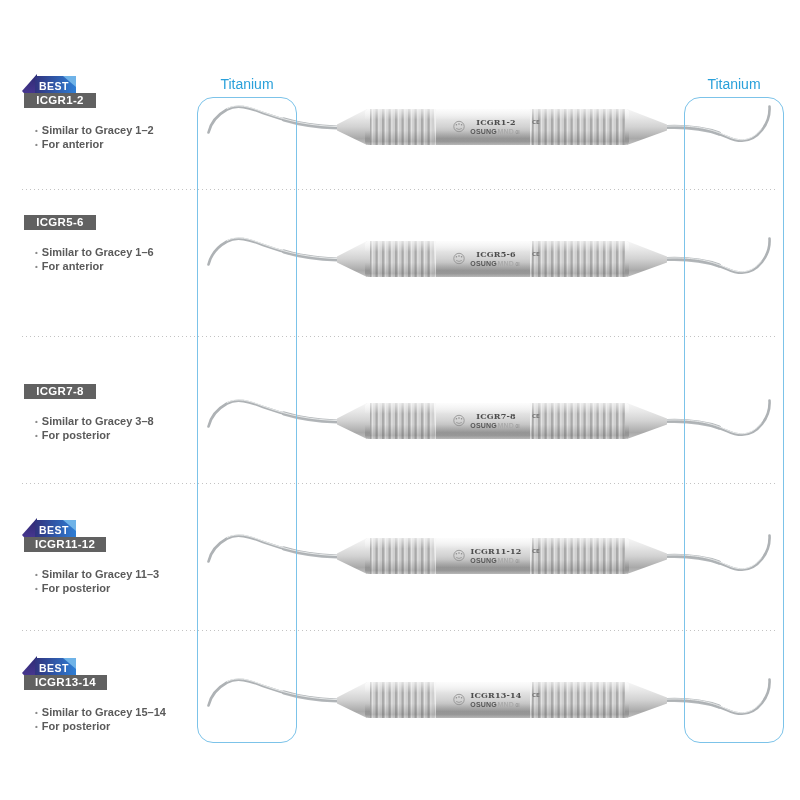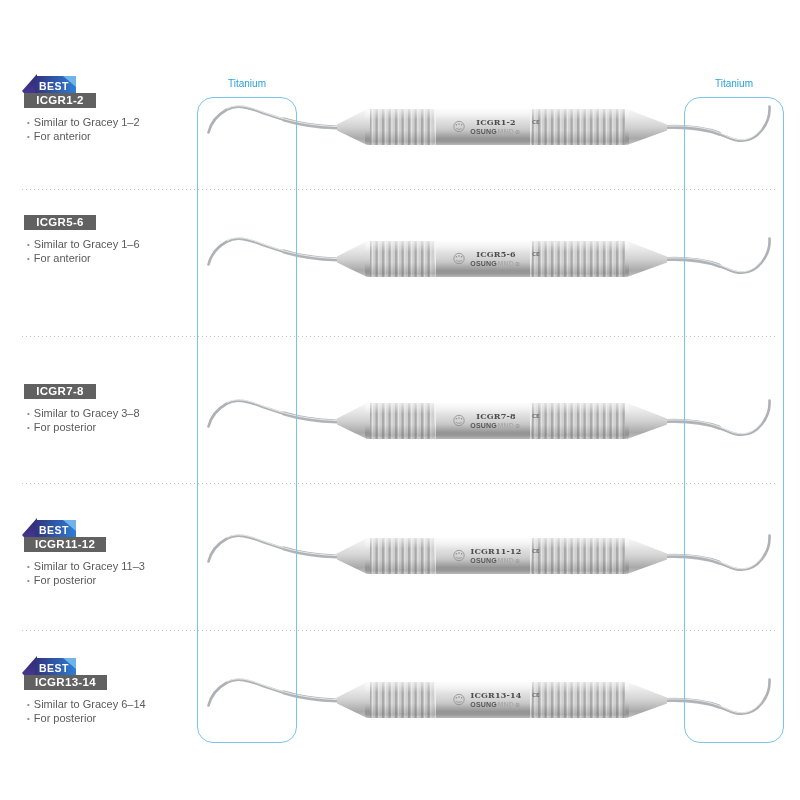--- a/index.html
+++ b/index.html
@@ -5,21 +5,21 @@
   html,body{margin:0;padding:0;background:#fff;}
   #canvas{
     position:relative;width:800px;height:800px;background:#fff;overflow:hidden;
     font-family:"Liberation Sans",sans-serif;
   }
   
   .tip-zone{position:absolute;top:76px;z-index:5;pointer-events:none;}
   .tip-zone.left{left:197px;width:100px;}
   .tip-zone.right{left:684px;width:100px;}
   .tip-label{
-    text-align:center;font-size:10px;color:var(--accent_blue,#29a0da);
+    text-align:center;font-size:14px;color:var(--accent_blue,#29a0da);
     height:18px;line-height:16px;
   }
   .tip-box{
     margin-top:3px;height:644px;border:1.4px solid var(--zone_border,#7cc3e9);
     border-radius:16px;background:transparent;
   }
   
   .sep{
     position:absolute;left:22px;right:22px;height:2px;z-index:0;
     background-image:repeating-linear-gradient(90deg,var(--separator,#c3c3c3) 0 1.5px,transparent 1.5px 4px);
@@ -29,22 +29,22 @@
   .row{position:absolute;left:0;width:800px;height:132px;z-index:1;}
   .badge{position:absolute;left:22px;top:0;z-index:1;}
   .best-text{font:bold 10.5px "Liberation Sans",sans-serif;fill:var(--best_text,#fff);text-anchor:middle;letter-spacing:.5px;}
   .code-box{
     position:absolute;left:24px;top:19px;z-index:2;
     background:var(--code_bg,#616161);color:var(--code_text,#fff);
     font-size:11.5px;font-weight:bold;letter-spacing:.3px;
     padding:1px 11px 2px 11px;min-width:50px;text-align:center;display:inline-block;
   }
   .bullets{
-    position:absolute;left:27px;top:42px;margin:0;padding:0;list-style:none;
-    font-size:11px;color:var(--body_text,#5a5a5a);line-height:13.5px;
+    position:absolute;left:27px;top:42px;margin:8px;padding:0;list-style:none;
+    font-size:11px;color:var(--body_text,#5a5a5a);line-height:13.5px;font-weight:bold;
   }
   .bullets li::before{content:"•";font-size:8px;color:#8a8a8a;margin-right:4px;vertical-align:1px;}
   .inst{position:absolute;left:200px;}
   
   .shank-base{fill:none;stroke:#aeb2b5;stroke-width:2.6;stroke-linecap:round;}
   .shank-thick{fill:none;stroke:#b4b8bb;stroke-width:4.2;stroke-linecap:round;}
   .shank-hi{fill:none;stroke:#eceeee;stroke-width:.9;stroke-linecap:round;}
   .logo-ring{fill:none;stroke:#8d8d8d;stroke-width:.8;}
   .logo-dot{fill:#8d8d8d;stroke:none;}
   .logo-smile{fill:none;stroke:#8d8d8d;stroke-width:.7;}
@@ -339,21 +339,21 @@
         <polygon points="15,0 0,17 15,34" fill="url(#bestArrow)"></polygon>
         <polygon points="13,2 54,2 54,21 13,21" fill="url(#bestBand)"></polygon>
         <polygon points="41,2 54,2 54,13" fill="#6fb3e8"></polygon>
         <text class="best-text" x="32" y="15.5">BEST</text>
       </svg>
     </div>
 
     <div class="code-box">ICGR13-14</div>
 
     <ul class="bullets">
-      <li>Similar to Gracey 6–14</li>
+      <li>Similar to Gracey 15–14</li>
       <li>For posterior</li>
     </ul>
 
     <svg class="inst" width="580" height="60" viewBox="0 0 580 60" style="top: 14px;">
 
       <g>
         <path class="shank-thick" d="M137,30.5 C118,29.8 102,28 84,22.5"></path>
         <path class="shank-base" d="M137,30.5 C112,29.5 90,26 63,16 C49,10.5 37,7 27,12.5 C18,17.5 11,25 8.5,35.5"></path>
         <path class="shank-hi" d="M137,29.6 C112,28.6 90,25.1 63,15.1 C49,9.6 37,6.1 27,11.6"></path>
       </g>

